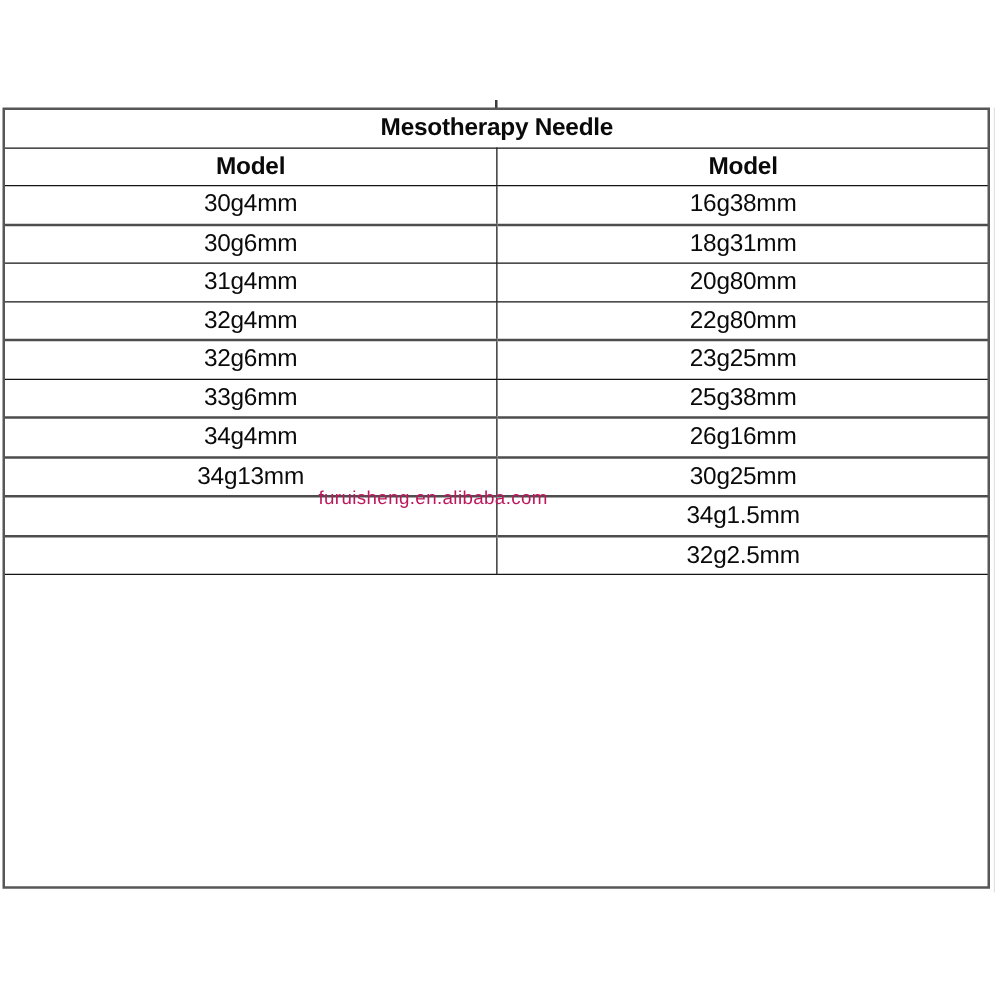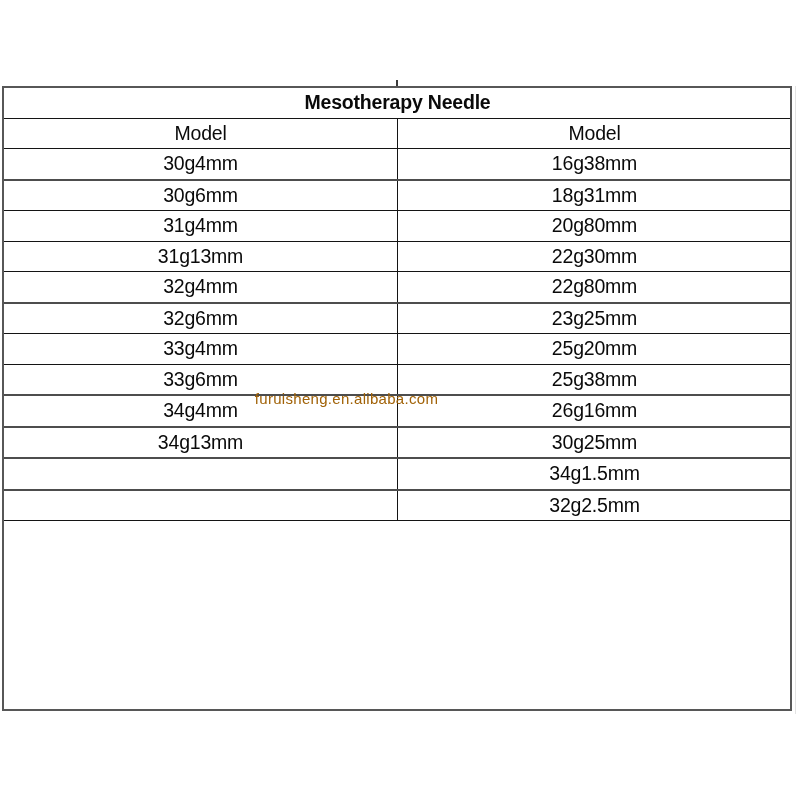--- a/index.html
+++ b/index.html
@@ -78,37 +78,37 @@
   td.title-cell {
     height: 60px;
     font-size: 27px;
     font-weight: bold;
     letter-spacing: 0px;
   }
 
   td.head-cell {
     height: 30px;
     font-size: 21px;
-    font-weight: normal;
+    font-weight: bold;
   }
 
   td.col-left  { width: 393px; }
   td.col-right { width: 394px; }
 
   
   tr.rule-strong td { border-bottom-color: #4d4d4d; border-bottom-width: 2px; }
 
   .watermark {
     position: absolute;
     left: 0;
     top: 390px;
     width: 693px;
     text-align: center;
     font-size: 15px;
-    color: #a16207;
+    color: #be185d;
     letter-spacing: 0.3px;
     pointer-events: none;
     font-family: "Liberation Sans", sans-serif;
     user-select: none;
   }
 
   
   .divider-tick {
     position: absolute;
     left: 396px;
@@ -141,35 +141,27 @@
             <td class="col-right">16g38mm</td>
           </tr>
           <tr>
             <td class="col-left">30g6mm</td>
             <td class="col-right">18g31mm</td>
           </tr>
           <tr>
             <td class="col-left">31g4mm</td>
             <td class="col-right">20g80mm</td>
           </tr>
-          <tr>
-            <td class="col-left">31g13mm</td>
-            <td class="col-right">22g30mm</td>
-          </tr>
           <tr class="rule-strong">
             <td class="col-left">32g4mm</td>
             <td class="col-right">22g80mm</td>
           </tr>
           <tr>
             <td class="col-left">32g6mm</td>
             <td class="col-right">23g25mm</td>
-          </tr>
-          <tr>
-            <td class="col-left">33g4mm</td>
-            <td class="col-right">25g20mm</td>
           </tr>
           <tr class="rule-strong">
             <td class="col-left">33g6mm</td>
             <td class="col-right">25g38mm</td>
           </tr>
           <tr class="rule-strong">
             <td class="col-left">34g4mm</td>
             <td class="col-right">26g16mm</td>
           </tr>
           <tr class="rule-strong">

